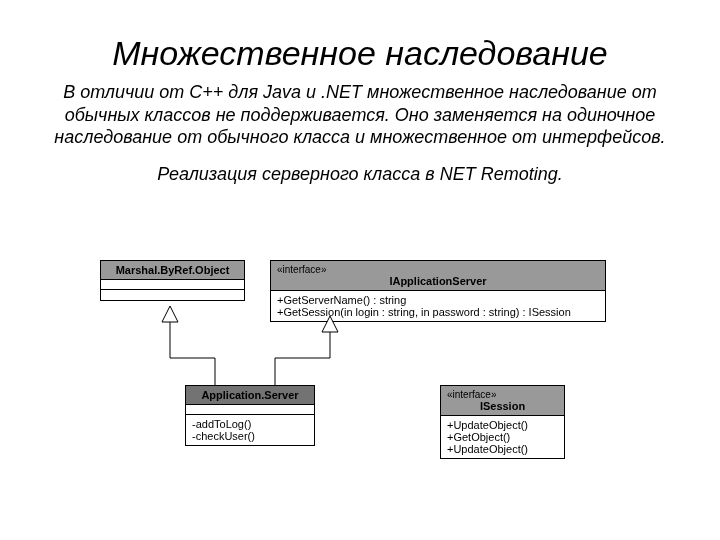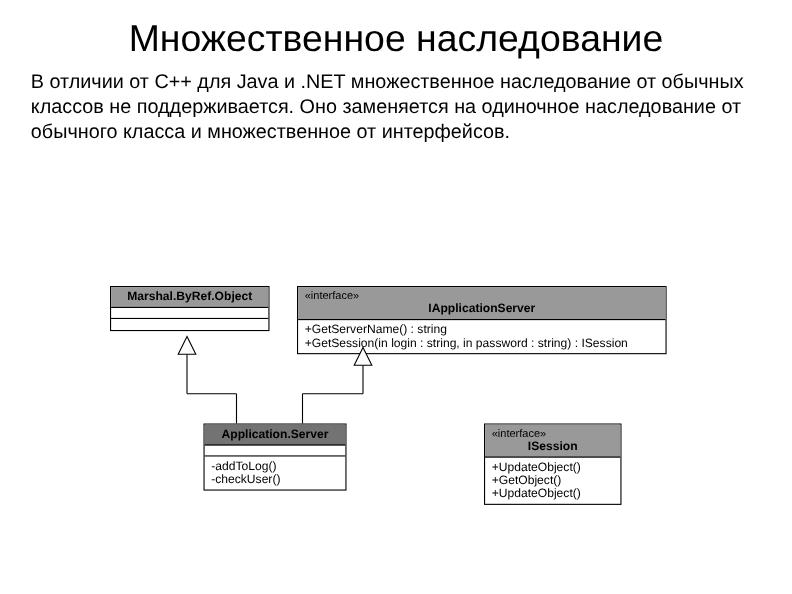--- a/index.html
+++ b/index.html
@@ -5,32 +5,34 @@
   body {
     margin: 0;
     font-family: Arial, Helvetica, sans-serif;
     background: #fff;
     width: 720px;
     height: 540px;
     overflow: hidden;
     position: relative;
   }
   .slide {
-    padding: 16px 28px 0 28px;
+    padding: 34px 28px 0 28px;
+    font-style: italic;
   }
   h1 {
     font-size: 34px;
     font-weight: normal;
     margin: 0 0 8px 0;
     text-align: center;
   }
   .para {
     font-size: 18px;
     line-height: 1.25;
     margin: 0 0 14px 0;
+    text-align: center;
   }
   .canvas {
     position: absolute;
     left: 0;
     top: 250px;
     width: 720px;
     height: 290px;
     font-size: 11px;
   }
 
@@ -69,20 +71,21 @@
     width: 720px; height: 290px;
     pointer-events: none;
   }
 </style>
 </head>
 <body>
 
 <div class="slide">
   <h1>Множественное наследование</h1>
   <p class="para">В отличии от C++ для Java и .NET множественное наследование от обычных классов не поддерживается. Оно заменяется на одиночное наследование от обычного класса и множественное от интерфейсов.</p>
+  <p class="para">Реализация серверного класса в NET Remoting.</p>
 </div>
 
 <div class="canvas">
 
   <div class="uml" style="left:100px; top:10px; width:145px">
     <div class="sect name" style="background:#999">Marshal.ByRef.Object</div>
     <div class="sect empty"></div>
     <div class="sect empty"></div>
   </div>
 

